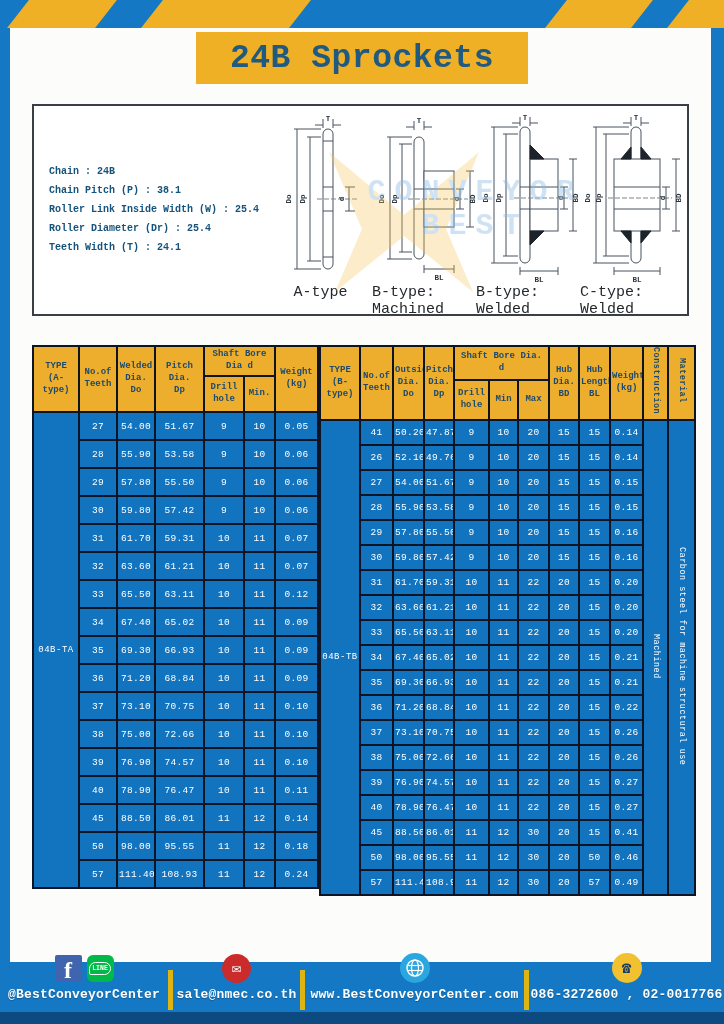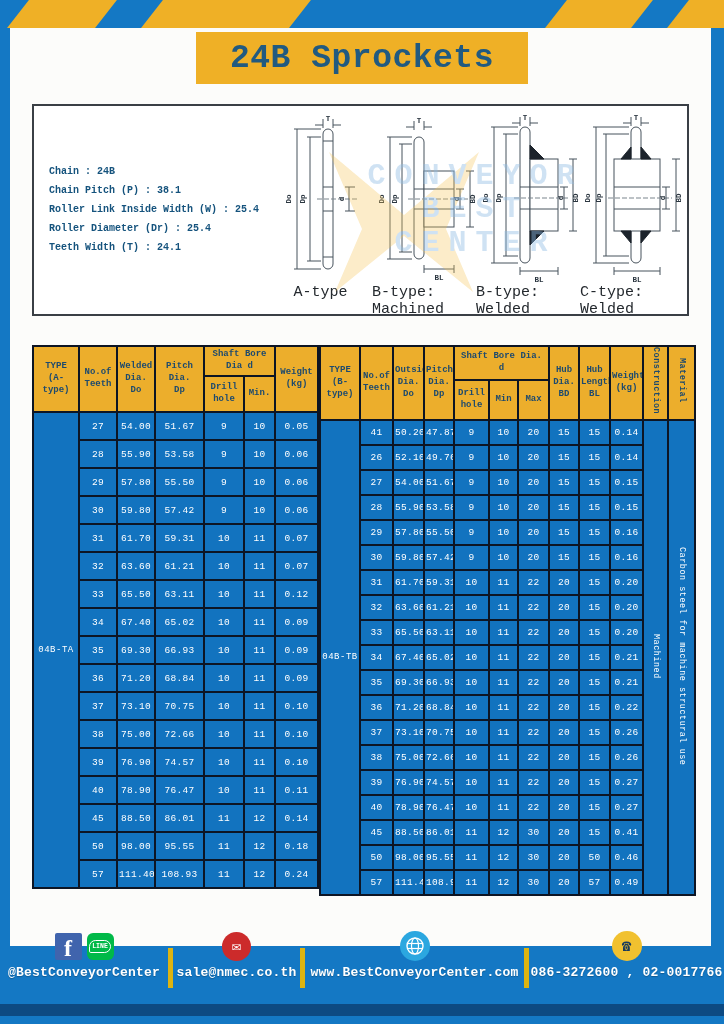--- a/index.html
+++ b/index.html
@@ -52,21 +52,21 @@
   thead tr:nth-child(2){height:36px;}
   tbody td{background:var(--table-blue);color:#fff;font-size:9.5px;letter-spacing:.3px;height:28px;}
   .table-b tbody td{height:25px;}
   .type-cell{font-size:9px;letter-spacing:.5px;}
   .vert span{writing-mode:vertical-rl;white-space:nowrap;font-size:8.5px;letter-spacing:.5px;}
   thead .vert span{color:#1d4a6e;}
   .table-a{position:absolute;left:22px;top:317px;width:285px;}
   .table-b{position:absolute;left:309px;top:317px;width:375px;}
 
   
-  .footer{position:absolute;left:0;right:0;bottom:8px;height:70px;background:var(--frame-blue);z-index:4;}
+  .footer{position:absolute;left:0;right:0;bottom:0;height:56px;background:var(--frame-blue);z-index:4;}
   .footer-main{position:absolute;left:0;right:0;top:0;bottom:12px;display:flex;align-items:stretch;}
   .footer-strip{position:absolute;left:0;right:0;bottom:0;height:12px;background:var(--navy-strip);}
   .f-sec{display:flex;flex-direction:column;align-items:center;}
   .f-sec.w1{flex:0 0 168px;}.f-sec.w2{flex:0 0 127px;}.f-sec.w3{flex:0 0 219px;}.f-sec.w4{flex:1;}
   .f-icons{height:30px;margin-top:-15px;display:flex;gap:5px;align-items:center;}
   .f-text{margin-top:4px;color:#fff;font-weight:bold;font-size:13px;letter-spacing:.2px;text-shadow:0 1px 1px rgba(0,0,0,.25);}
   .f-div{width:5px;height:40px;background:var(--divider-yellow);align-self:flex-start;margin-top:2px;}
   .icon{display:flex;align-items:center;justify-content:center;}
   .fb-icon{width:27px;height:27px;background:#4064ad;color:#fff;border-radius:2px;font-family:"Liberation Serif",serif;font-weight:bold;font-size:24px;align-items:flex-end;overflow:hidden;}
   .fb-icon::before{content:"f";line-height:.9;}
@@ -247,21 +247,20 @@
               <line x1="78" y1="154" x2="78" y2="162"></line>
             <text x="55" y="169" text-anchor="middle">BL</text>
           </svg>
           <div class="diag-label">C-type: Welded</div>
         </div>
       </div>
 
       <div class="watermark">
         <div class="wm-text">CONVEYOR</div>
         <div class="wm-text">BEST</div>
-        <div class="wm-text">CENTER</div>
       </div>
     </div>
 
     <table class="table-a">
       <colgroup>
         <col style="width:46px">
           <col style="width:38px">
           <col style="width:38px">
         <col style="width:49px">
           <col style="width:40px">

